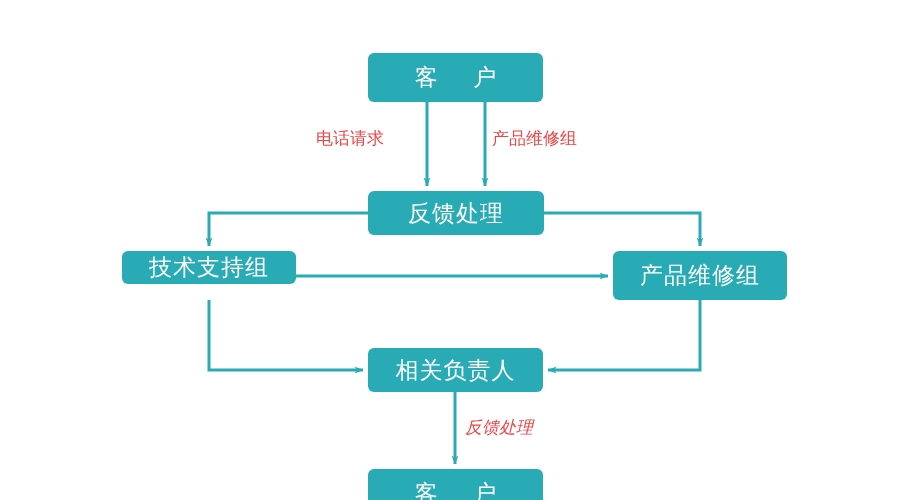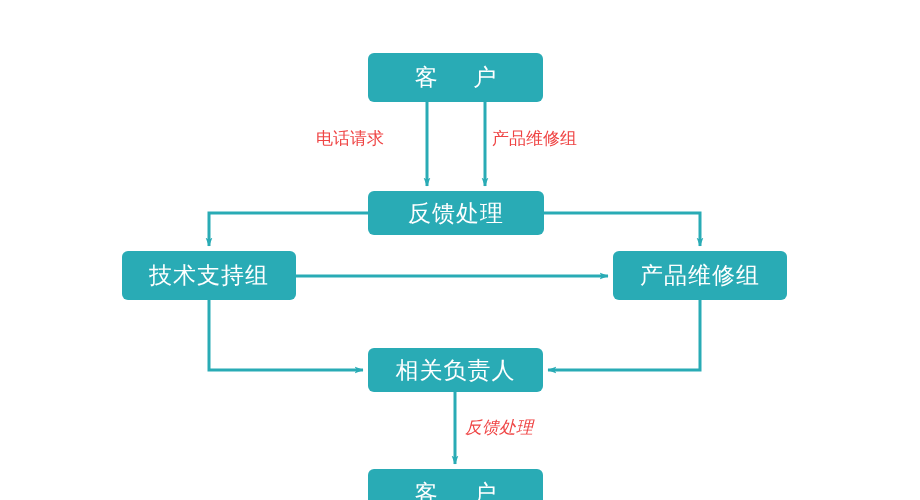--- a/index.html
+++ b/index.html
@@ -94,21 +94,21 @@
 
     <g>
       <path d="M455,356 L455,428" stroke="#29abb5" stroke-width="3" fill="none" marker-end="url(#arw)"></path>
     </g>
   </svg>
 
   <div class="node wide-space" style="left:368px; top:17px; width:175px; height:49px;">客 户</div>
 
   <div class="node" style="left:368px; top:155px; width:176px; height:44px;">反馈处理</div>
 
-  <div class="node" style="left:122px; top:215px; width:174px; height:49px;">技术支持组</div>
+  <div class="node" style="left:122px; top:215px; width:174px; height:33px;">技术支持组</div>
 
   <div class="node" style="left:613px; top:215px; width:174px; height:49px;">产品维修组</div>
 
   <div class="node" style="left:368px; top:312px; width:175px; height:44px;">相关负责人</div>
 
   <div class="node wide-space" style="left:368px; top:433px; width:175px; height:49px;">客 户</div>
 
   <div class="edge-label" style="left:316px; top:94px;">电话请求</div>
 
   <div class="edge-label" style="left:492px; top:94px;">产品维修组</div>

